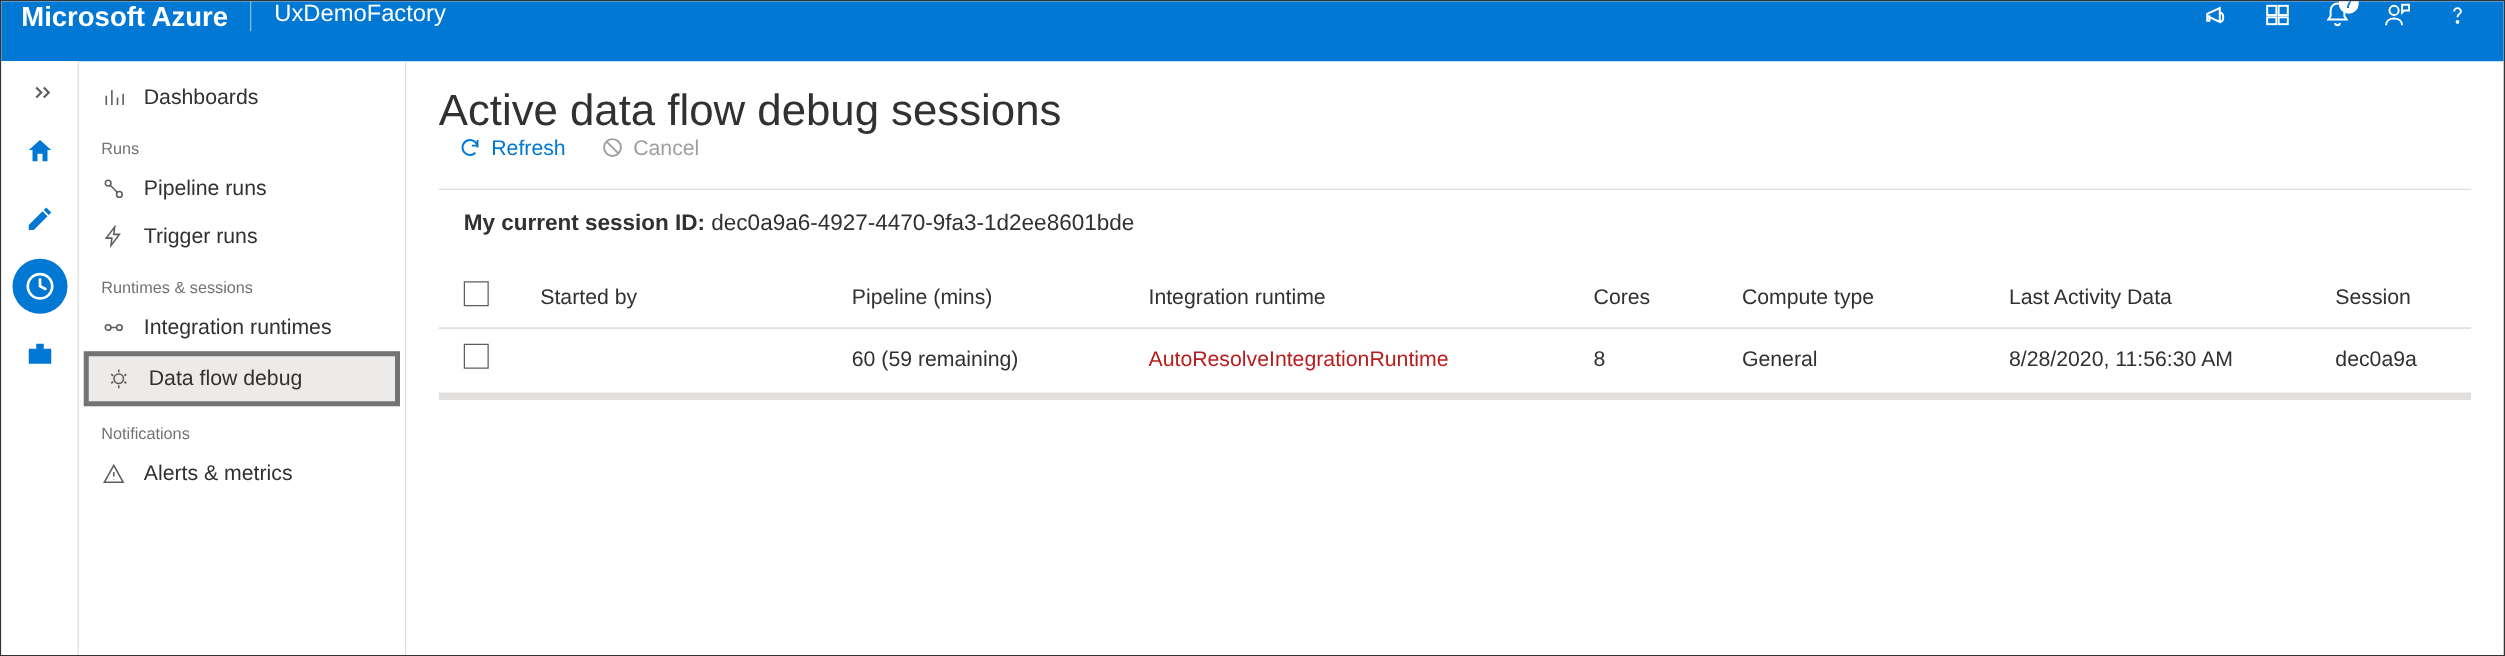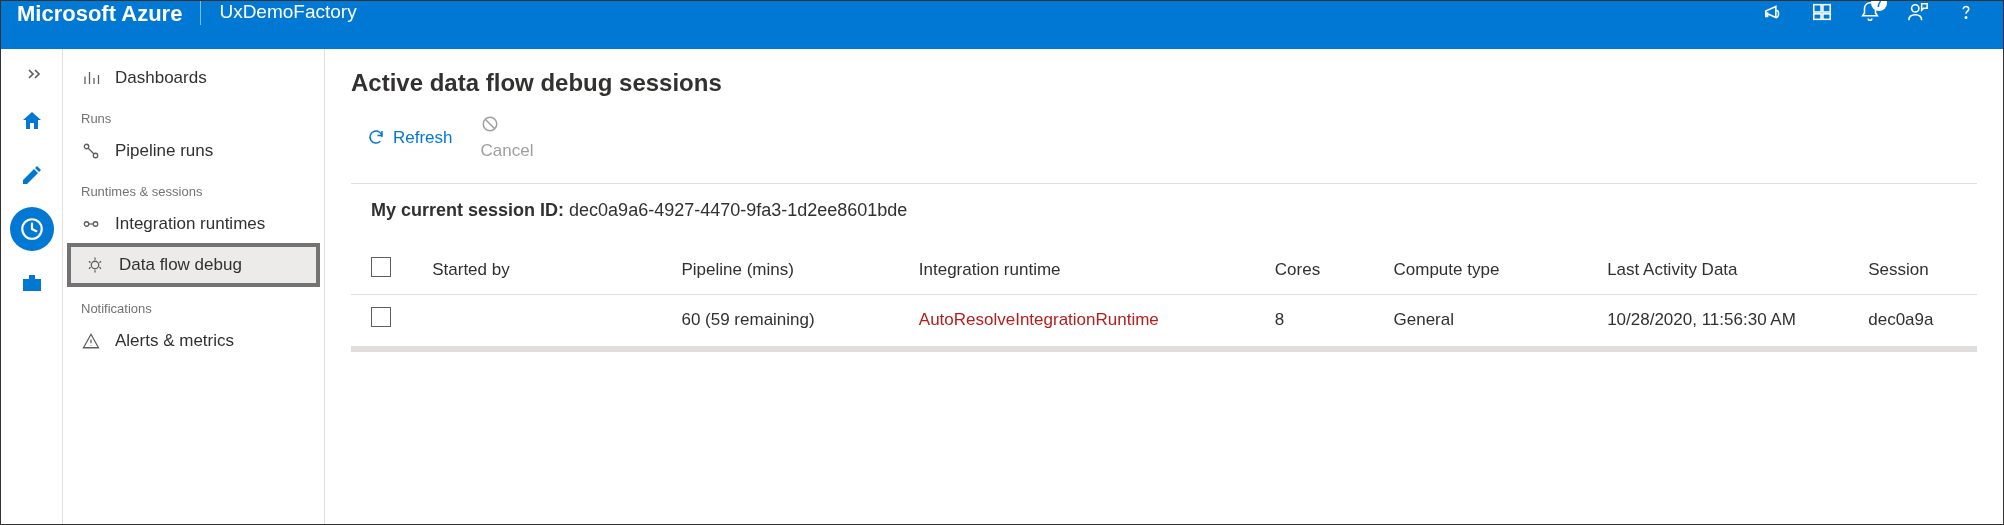--- a/index.html
+++ b/index.html
@@ -22,25 +22,25 @@
   .rail-item.active { background: #0078d4; color: #fff; }
   .rail-item.toolbox { color: #0078d4; }
 
   .sidebar { width: 262px; border-right: 1px solid #e1dfdd; padding: 10px 0; overflow-y: auto; }
   .sb-link { display: flex; align-items: center; gap: 14px; padding: 9px 18px; cursor: pointer; color: #323130; }
   .sb-link.selected { background: #edebe9; border: 4px solid #737373; margin: 0 4px; padding: 8px 14px; }
   .sb-header { font-weight: 400; padding: 14px 18px 6px; font-size: 13px; color: #737373; }
   .sb-icon { width: 20px; height: 20px; display:flex; align-items:center; justify-content:center; color:#605e5c; flex-shrink:0; }
 
   .main { flex: 1; padding: 20px 26px; overflow: hidden; display:flex; flex-direction:column; }
-  .page-title { font-size: 24px; font-weight: 700; margin-bottom: 18px; }
+  .page-title { font-size: 35px; font-weight: 400; margin-bottom: 0; }
   .toolbar { display: flex; align-items: center; gap: 28px; padding-left: 16px; margin-bottom: 22px; }
   .tbtn { display: flex; gap: 8px; cursor: pointer; font-size: 17px; }
   .tbtn.refresh { color: #0078d4; }
-  .tbtn.disabled { color: #a19f9d; cursor: default; flex-direction: column; }
+  .tbtn.disabled { color: #a19f9d; cursor: default; }
   .divider-h { height: 1px; background: #e1dfdd; margin-bottom: 16px; }
   .session-line { padding-left: 20px; margin-bottom: 24px; font-size: 18px; }
   .session-line b { font-weight:700; }
 
   .table-wrap { overflow-x: hidden; }
   table { border-collapse: collapse; width: 100%; table-layout: fixed; }
   th, td { text-align: left; padding: 12px 10px; font-size: 17px; white-space: nowrap; }
   th { font-weight: 400; border-bottom: 1px solid #e1dfdd; color:#323130; }
   .col-check { width: 60px; padding-left: 20px; }
   .col-started { width: 210px; }
@@ -140,20 +140,28 @@
     <div class="sb-header">Runs</div>
     <div class="sb-link">
       <span class="sb-icon">
           <svg width="18" height="18" viewBox="0 0 24 24" fill="none" stroke="#605e5c" stroke-width="1.7">
             <circle cx="6" cy="6" r="3"></circle>
             <circle cx="18" cy="18" r="3"></circle>
             <path d="M8 8l8 8"></path>
           </svg>
         </span>
       <span>Pipeline runs</span>
+    </div>
+    <div class="sb-link">
+      <span class="sb-icon">
+          <svg width="18" height="18" viewBox="0 0 24 24" fill="none" stroke="#605e5c" stroke-width="1.7">
+            <path d="M13 2L4 14h6l-1 8 9-12h-6l1-8z"></path>
+          </svg>
+        </span>
+      <span>Trigger runs</span>
     </div>
     <div class="sb-header">Runtimes &amp; sessions</div>
     <div class="sb-link">
       <span class="sb-icon">
           <svg width="18" height="18" viewBox="0 0 24 24" fill="none" stroke="#605e5c" stroke-width="1.7">
             <circle cx="6" cy="12" r="3"></circle>
             <circle cx="18" cy="12" r="3"></circle>
             <path d="M9 12h6"></path>
           </svg>
         </span>
@@ -219,21 +227,21 @@
           </tr>
         </thead>
         <tbody>
           <tr>
             <td class="col-check"><span class="chk"></span></td>
             <td></td>
             <td>60 (59 remaining)</td>
             <td class="link-cell">AutoResolveIntegrationRuntime</td>
             <td>8</td>
             <td>General</td>
-            <td>10/28/2020, 11:56:30 AM</td>
+            <td>8/28/2020, 11:56:30 AM</td>
             <td>dec0a9a</td>
           </tr>
         </tbody>
       </table>
       <div class="scrollbar-fake"></div>
     </div>
   </div>
 </div>
 
 </body></html>

